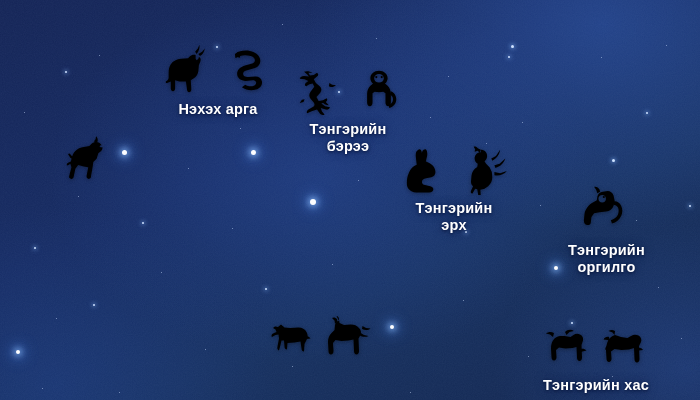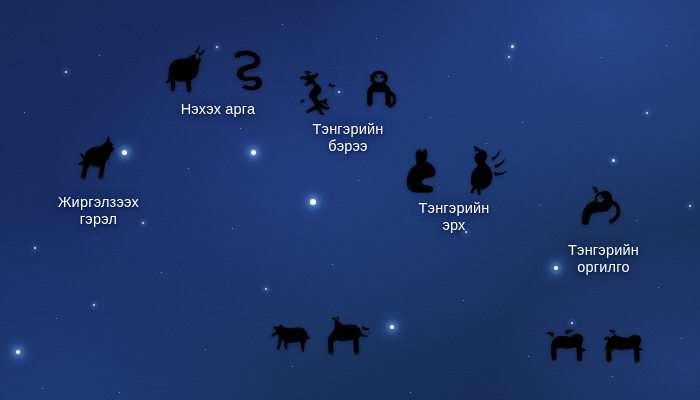--- a/index.html
+++ b/index.html
@@ -58,21 +58,21 @@
   }
   .icons svg {
     display: block;
     filter: drop-shadow(0 1px 2px rgba(0,0,0,0.35));
   }
   .label {
     margin-top: 5px;
     color: #ffffff;
     font-size: 14.5px;
     line-height: 17px;
-    font-weight: 400;
+    font-weight: 700;
     text-align: center;
     white-space: pre-line;
     text-shadow: 0 1px 3px rgba(5,15,50,0.85), 0 0 10px rgba(10,25,70,0.6);
     letter-spacing: 0.2px;
   }
 </style>
 </head>
 <body>
 
 <div id="stage">
@@ -140,22 +140,20 @@
     <rect width="700" height="400" filter="url(#grain)"></rect>
   </svg>
 
   <div id="groups">
       <div class="group" style="left: 58px; top: 133px;">
         <div class="icons">
           <svg width="56" height="56" viewBox="0 0 100 100">
             <use href="#sym-horse-icon"></use>
           </svg>
         </div>
-        <div class="label">Жиргэлзээх
-гэрэл</div>
       </div>
       <div class="group" style="left: 160px; top: 42px;">
         <div class="icons">
           <svg width="54" height="54" viewBox="0 0 100 100">
             <use href="#sym-goat-icon"></use>
           </svg>
           <svg width="54" height="54" viewBox="0 0 100 100">
             <use href="#sym-snake-icon"></use>
           </svg>
         </div>
@@ -206,20 +204,21 @@
       </div>
       <div class="group" style="left: 542px; top: 322px;">
         <div class="icons">
           <svg width="50" height="50" viewBox="0 0 100 100">
             <use href="#sym-ox-icon"></use>
           </svg>
           <svg width="50" height="50" viewBox="0 0 100 100">
             <use href="#sym-boar-icon"></use>
           </svg>
         </div>
+        <div class="label">Тэнгэрийн хас</div>
       </div>
     </div>
 
 </div>
 
 <svg width="0" height="0" style="position:absolute" aria-hidden="true">
   <defs>
     <symbol id="sym-horse-icon" viewBox="0 0 100 100">
       <path d="M78 22c-2-4-6-6-10-6-3 0-6 1-8 3l-4 4-10 2c-6 1-11 3-15 7-3 3-5 7-6 11l-2 8-5 2c-2 1-3 3-2 5l3-1 3-2 2 6-4 16c-1 3 1 5 4 5 2 0 4-2 4-4l3-14 5-7 10 3 8 1-3 16c0 3 1 5 4 5s4-2 4-5l3-17 1-8 6-6 3-10 5-4c2-2 3-5 2-7l-2 1-3-2 2-2zM30 44c-3-1-6-3-8-6-1-2-3-2-4 0l4 6 6 4z"></path>
       <path d="M70 17c2-4 1-8-2-11l-1 5-3 4 6 2z"></path>

